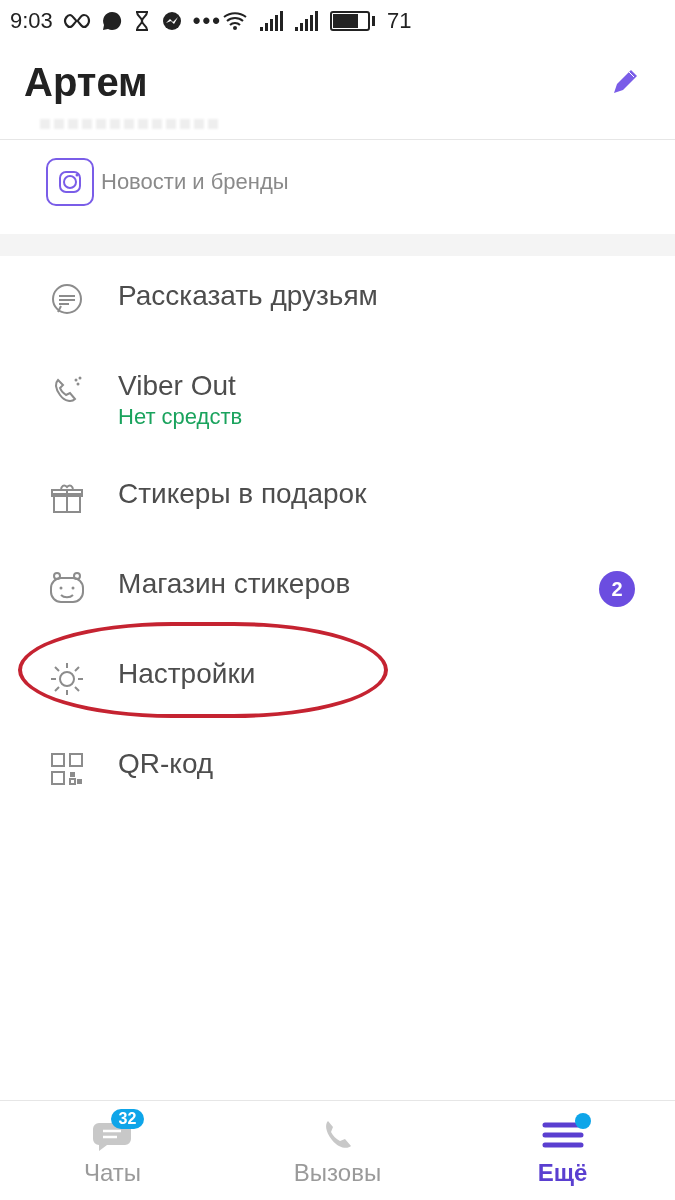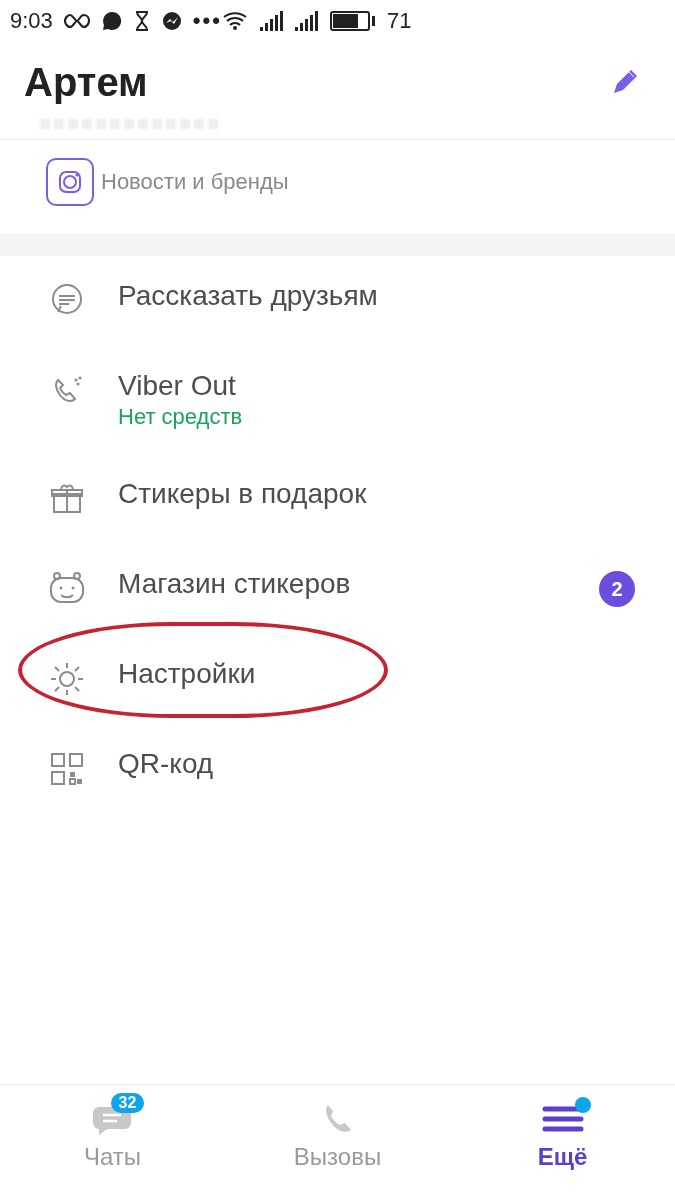--- a/index.html
+++ b/index.html
@@ -21,21 +21,21 @@
   .gap { height: 22px; background: #f4f4f4; }
   .list { background:#fff; }
   .item { display:flex; align-items:flex-start; padding: 24px 28px 24px 46px; gap: 30px; position:relative; }
   .item .icon { width: 42px; height: 42px; display:flex; align-items:center; justify-content:center; flex:0 0 42px; }
   .item .texts { display:flex; flex-direction:column; }
   .item .label { font-size: 28px; color: #4d4d4d; }
   .item .sub-green { font-size: 22px; color: #1aa35d; margin-top: 2px; }
   .badge { position:absolute; right: 40px; top:50%; transform:translateY(-50%); width:36px; height:36px; border-radius:50%; background:#6b4de0; color:#fff; font-size:20px; display:flex; align-items:center; justify-content:center; font-weight:600; }
   .annot { position:absolute; border:4px solid #c52331; border-radius: 50%/60%; width: 370px; height: 96px; left: 18px; top: -12px; pointer-events:none; }
   .settings-item { position:relative; }
-  .bottom-nav { position:absolute; bottom:16px; left:0; right:0; height:100px; border-top:1px solid #e6e6e6; background:#fff; display:flex; }
+  .bottom-nav { position:absolute; bottom:0; left:0; right:0; height:100px; border-top:1px solid #e6e6e6; background:#fff; display:flex; }
   .nav-item { flex:1; display:flex; flex-direction:column; align-items:center; justify-content:center; gap:4px; }
   .nav-label { font-size:24px; color:#9a9a9a;text-align:right; }
   .nav-label.active { color:#5a3fd0; font-weight:600; }
   .nav-icon { position:relative; width:48px; height:40px; display:flex; align-items:center; justify-content:center; }
   .chat-badge { position:absolute; top:-6px; left:22px; background:#0ea5e9; color:#fff; font-size:16px; font-weight:700; padding:1px 8px; border-radius:12px; }
   .more-dot { position:absolute; top:-2px; right:-4px; width:16px; height:16px; border-radius:50%; background:#0ea5e9; }
   svg { display:block; }
   .signal { display:inline-flex; align-items:flex-end; gap:2px; height:20px; }
   .signal span { width:3px; background:#222; }
   .battery { display:inline-flex; align-items:center; gap:2px; }

